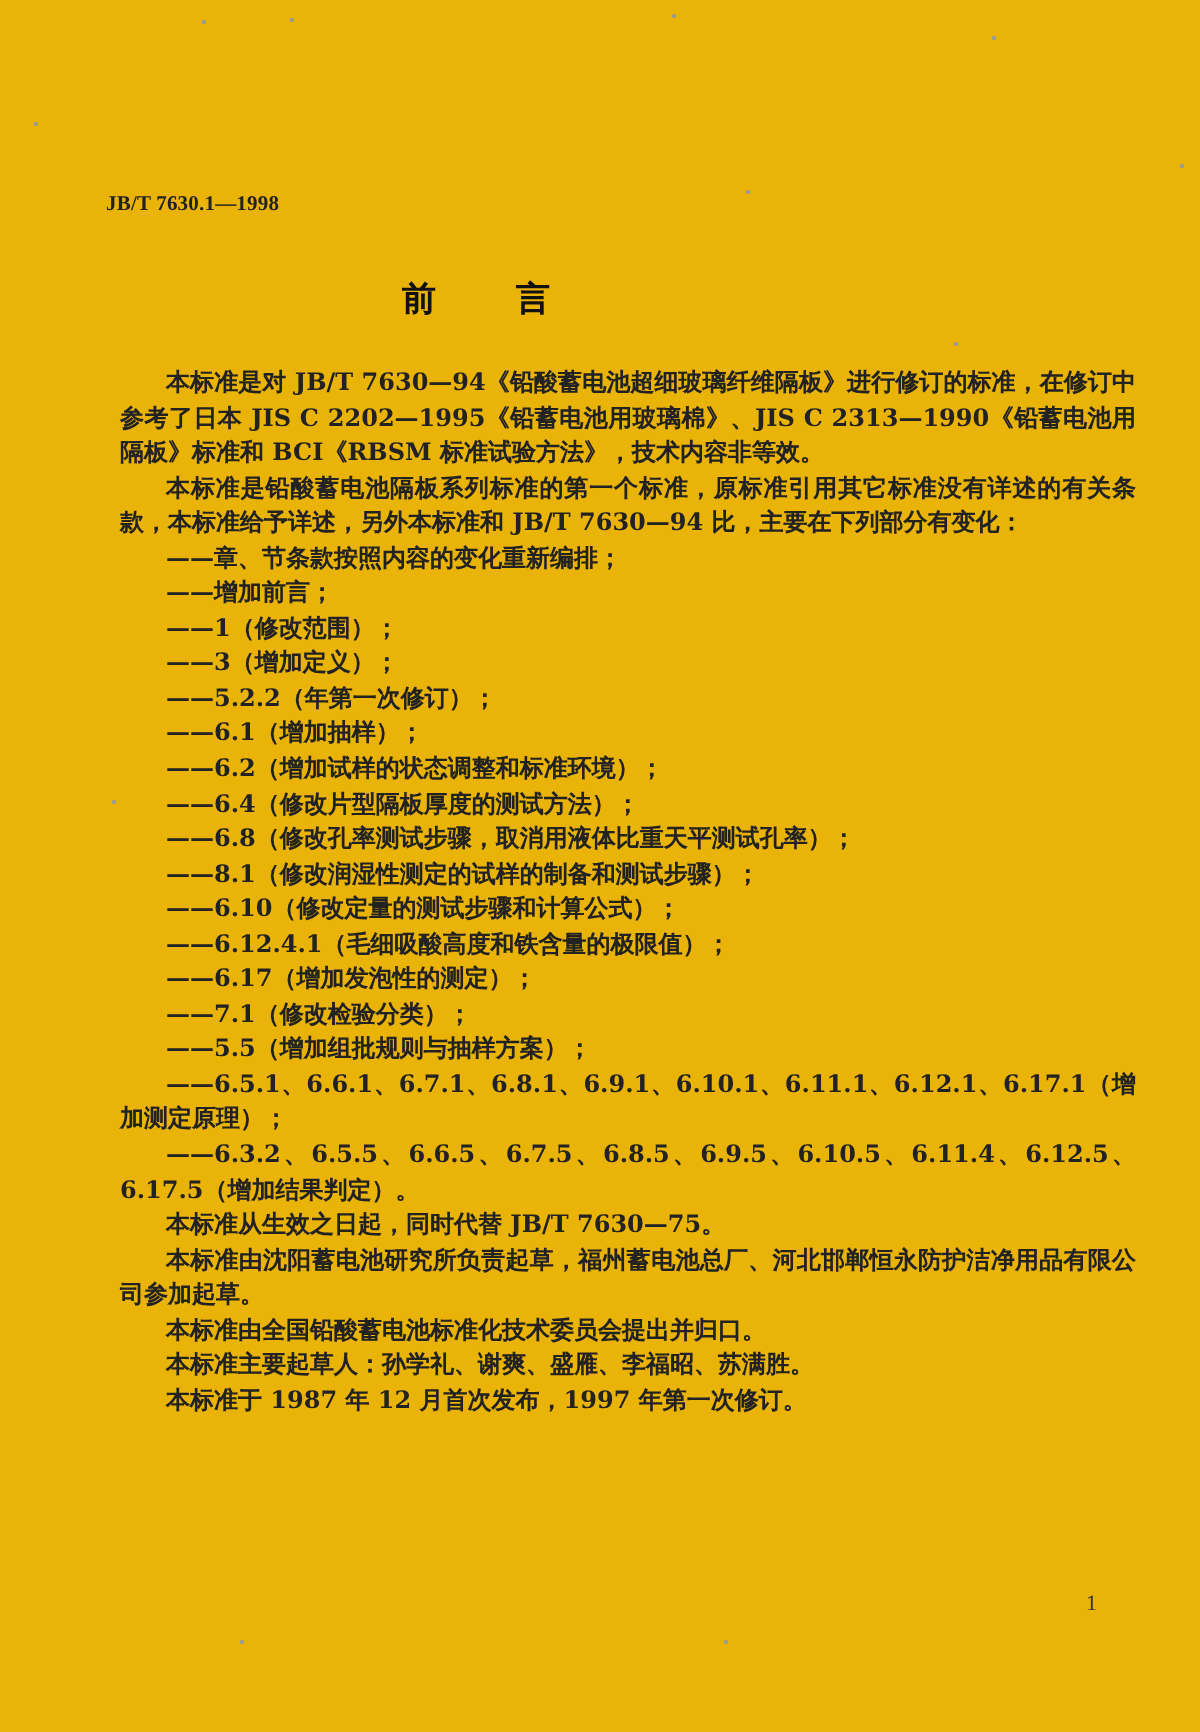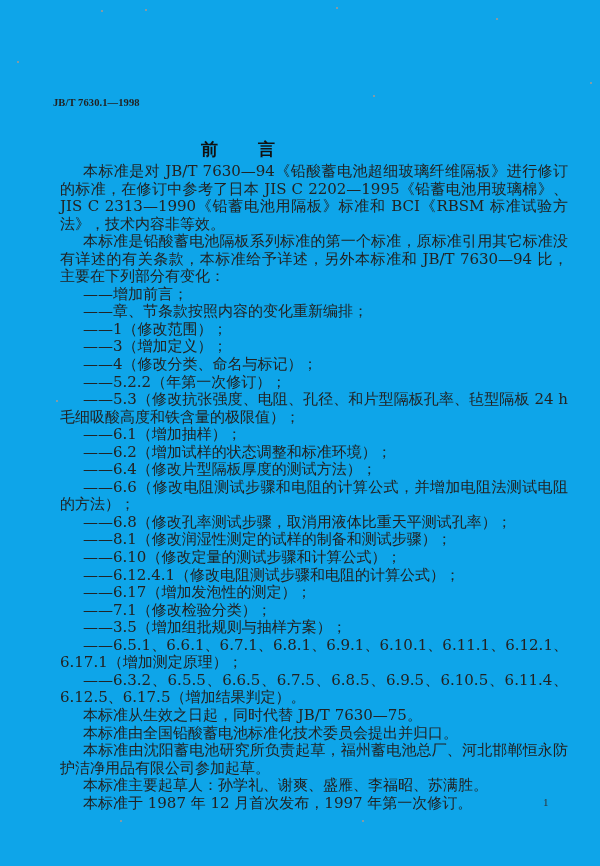--- a/index.html
+++ b/index.html
@@ -12,21 +12,21 @@
       height: 866px;
       position: relative;
       overflow: hidden;
       font-family: "DejaVu Serif", "Liberation Serif", serif;
       color: #1a1a1a;
     }
     .page {
       position: absolute;
       left: 0; top: 0;
       width: 600px; height: 866px;
-      background: #0ea5e9;
+      background: #eab308;
     }
     .std-code {
       position: absolute;
       left: 53px;
       top: 97px;
       font-family: "Liberation Serif", "DejaVu Serif", serif;
       font-weight: bold;
       font-size: 10.5px;
       letter-spacing: 0.1px;
       color: #222;
@@ -40,25 +40,26 @@
       font-family: "DejaVu Sans", "Liberation Sans", sans-serif;
       font-weight: bold;
       font-size: 17px;
       letter-spacing: 40px;
       text-indent: 40px;
       color: #111;
     }
     .body-text {
       position: absolute;
       left: 60px;
-      top: 163px;
+      top: 183px;
       width: 508px;
-      font-size: 15px;
+      font-size: 12px;
       line-height: 17.55px;
       color: #222;
+      font-weight: bold;
     }
     .para {
       margin: 0;
       text-indent: 23px;
       text-align: justify;
     }
     .item {
       margin: 0;
       text-indent: 23px;
       text-align: justify;
@@ -86,45 +87,42 @@
 
   <div class="std-code">JB/T 7630.1—1998</div>
 
   <div class="title">前言</div>
 
   <div class="body-text">
     <p class="para">本标准是对 JB/T 7630—94《铅酸蓄电池超细玻璃纤维隔板》进行修订的标准，在修订中参考了日本 JIS C 2202—1995《铅蓄电池用玻璃棉》、JIS C 2313—1990《铅蓄电池用隔板》标准和 BCI《RBSM 标准试验方法》，技术内容非等效。</p>
     <p class="para">本标准是铅酸蓄电池隔板系列标准的第一个标准，原标准引用其它标准没有详述的有关条款，本标准给予详述，另外本标准和 JB/T 7630—94 比，主要在下列部分有变化：</p>
 
     <div>
+      <p class="item">——章、节条款按照内容的变化重新编排；</p>
       <p class="item">——增加前言；</p>
-      <p class="item">——章、节条款按照内容的变化重新编排；</p>
       <p class="item">——1（修改范围）；</p>
       <p class="item">——3（增加定义）；</p>
-      <p class="item">——4（修改分类、命名与标记）；</p>
       <p class="item">——5.2.2（年第一次修订）；</p>
-      <p class="item">——5.3（修改抗张强度、电阻、孔径、和片型隔板孔率、毡型隔板 24 h 毛细吸酸高度和铁含量的极限值）；</p>
       <p class="item">——6.1（增加抽样）；</p>
       <p class="item">——6.2（增加试样的状态调整和标准环境）；</p>
       <p class="item">——6.4（修改片型隔板厚度的测试方法）；</p>
-      <p class="item">——6.6（修改电阻测试步骤和电阻的计算公式，并增加电阻法测试电阻的方法）；</p>
       <p class="item">——6.8（修改孔率测试步骤，取消用液体比重天平测试孔率）；</p>
       <p class="item">——8.1（修改润湿性测定的试样的制备和测试步骤）；</p>
       <p class="item">——6.10（修改定量的测试步骤和计算公式）；</p>
-      <p class="item">——6.12.4.1（修改电阻测试步骤和电阻的计算公式）；</p>
+      <p class="item">——6.12.4.1（毛细吸酸高度和铁含量的极限值）；</p>
       <p class="item">——6.17（增加发泡性的测定）；</p>
       <p class="item">——7.1（修改检验分类）；</p>
-      <p class="item">——3.5（增加组批规则与抽样方案）；</p>
+      <p class="item">——5.5（增加组批规则与抽样方案）；</p>
       <p class="item">——6.5.1、6.6.1、6.7.1、6.8.1、6.9.1、6.10.1、6.11.1、6.12.1、6.17.1（增加测定原理）；</p>
       <p class="item">——6.3.2、6.5.5、6.6.5、6.7.5、6.8.5、6.9.5、6.10.5、6.11.4、6.12.5、6.17.5（增加结果判定）。</p>
     </div>
 
     <p class="para">本标准从生效之日起，同时代替 JB/T 7630—75。</p>
+    <p class="para">本标准由沈阳蓄电池研究所负责起草，福州蓄电池总厂、河北邯郸恒永防护洁净用品有限公司参加起草。</p>
     <p class="para">本标准由全国铅酸蓄电池标准化技术委员会提出并归口。</p>
-    <p class="para">本标准由沈阳蓄电池研究所负责起草，福州蓄电池总厂、河北邯郸恒永防护洁净用品有限公司参加起草。</p>
     <p class="para">本标准主要起草人：孙学礼、谢爽、盛雁、李福昭、苏满胜。</p>
     <p class="para">本标准于 1987 年 12 月首次发布，1997 年第一次修订。</p>
   </div>
 
   <div class="page-number">1</div>
 
   <span class="speck" style="left:101px;top:10px;"></span>
   <span class="speck" style="left:145px;top:9px;"></span>
   <span class="speck" style="left:336px;top:7px;"></span>
   <span class="speck" style="left:17px;top:61px;"></span>

